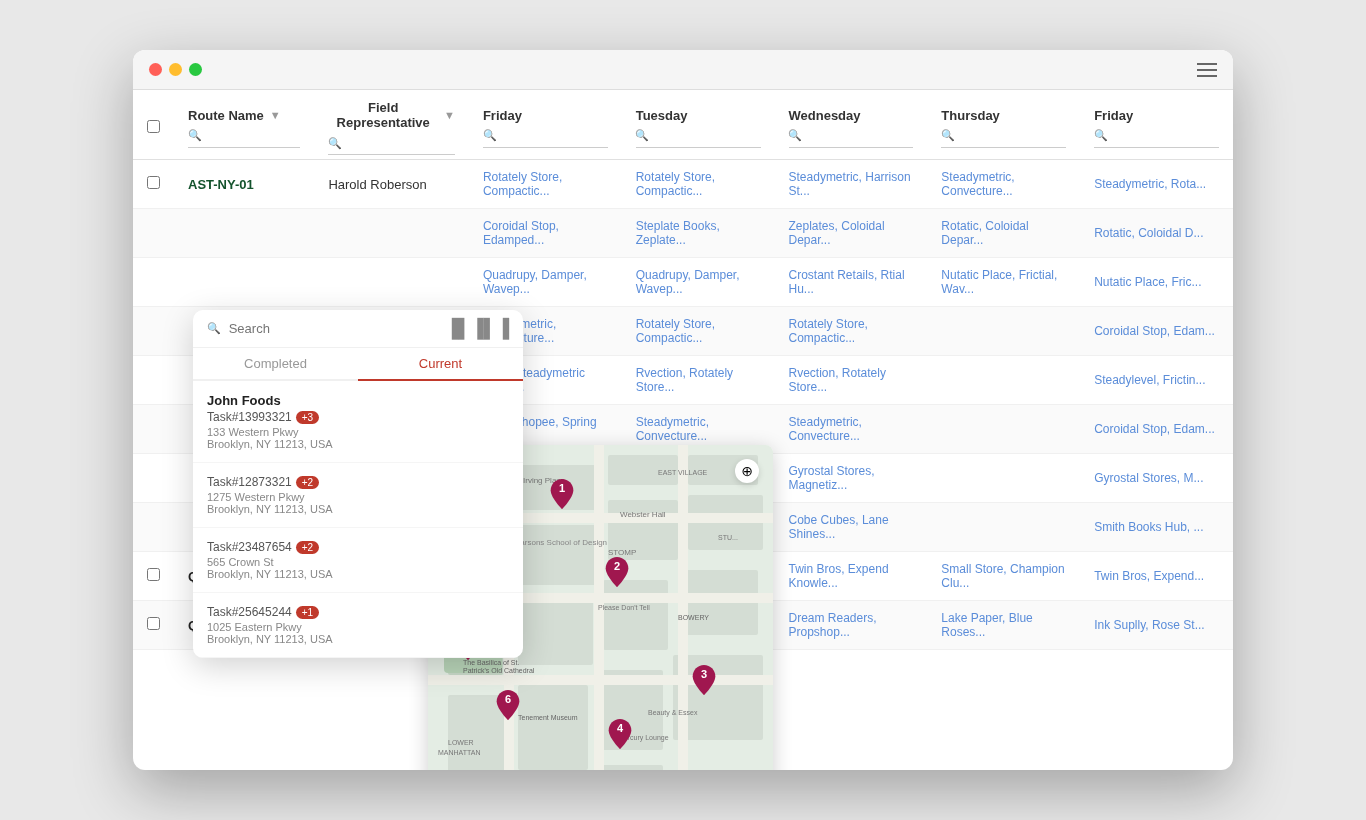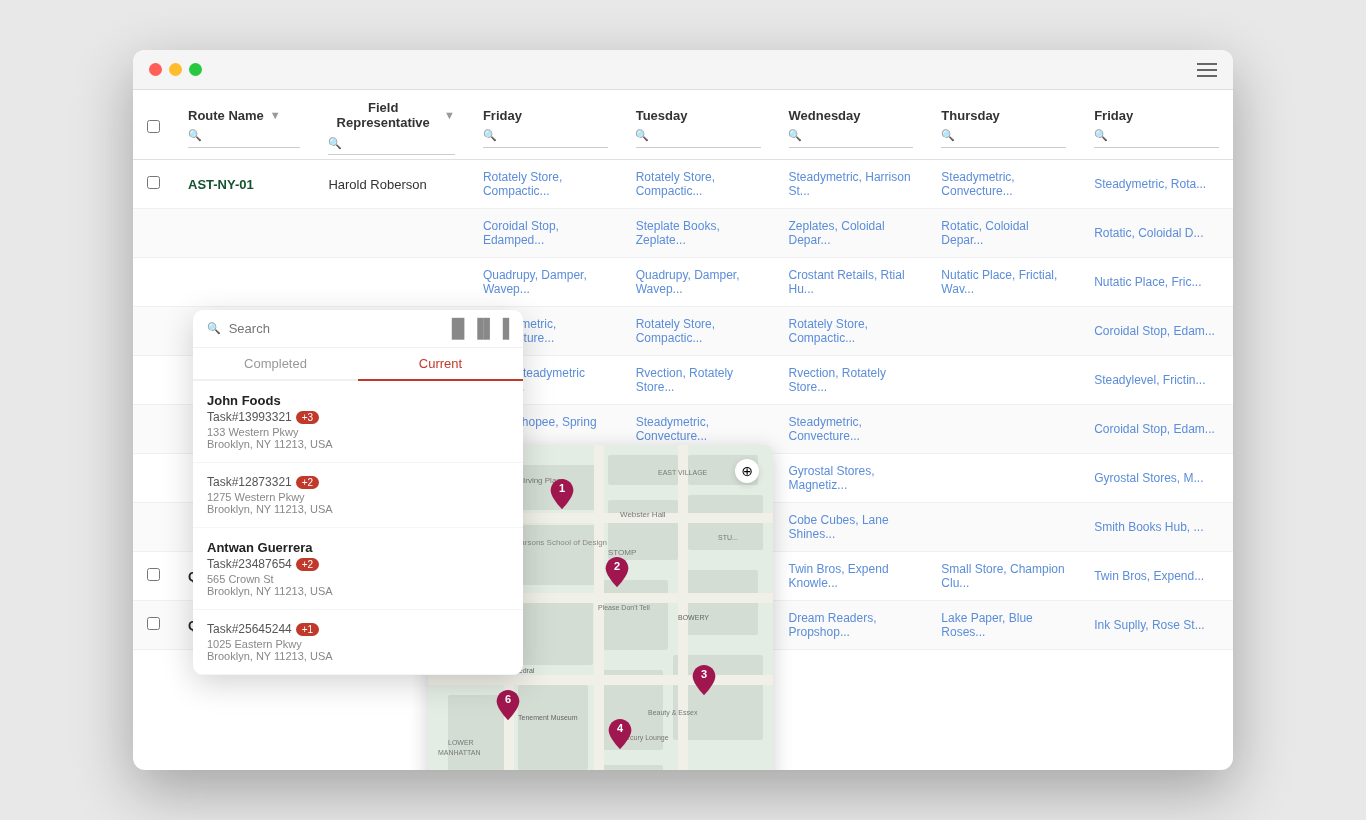--- a/index.html
+++ b/index.html
@@ -559,21 +559,20 @@
   </div>
           <div class="task-item">
     <div class="task-item-id">
       Task#12873321
       <span class="task-badge">+2</span>
     </div>
     <div class="task-item-addr">1275 Western Pkwy</div>
     <div class="task-item-addr">Brooklyn, NY 11213, USA</div>
   </div>
           <div class="task-item">
-    <div class="task-item-name">Antwan Guerrera</div>
     <div class="task-item-id">
       Task#23487654
       <span class="task-badge">+2</span>
     </div>
     <div class="task-item-addr">565 Crown St</div>
     <div class="task-item-addr">Brooklyn, NY 11213, USA</div>
   </div>
           <div class="task-item">
     <div class="task-item-id">
       Task#25645244

